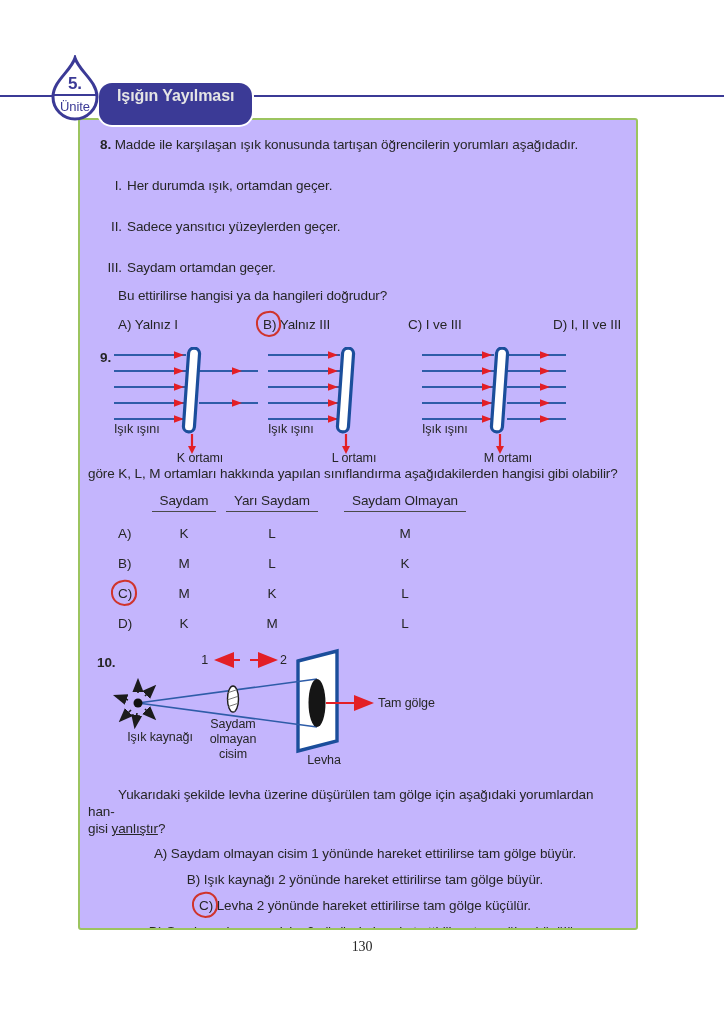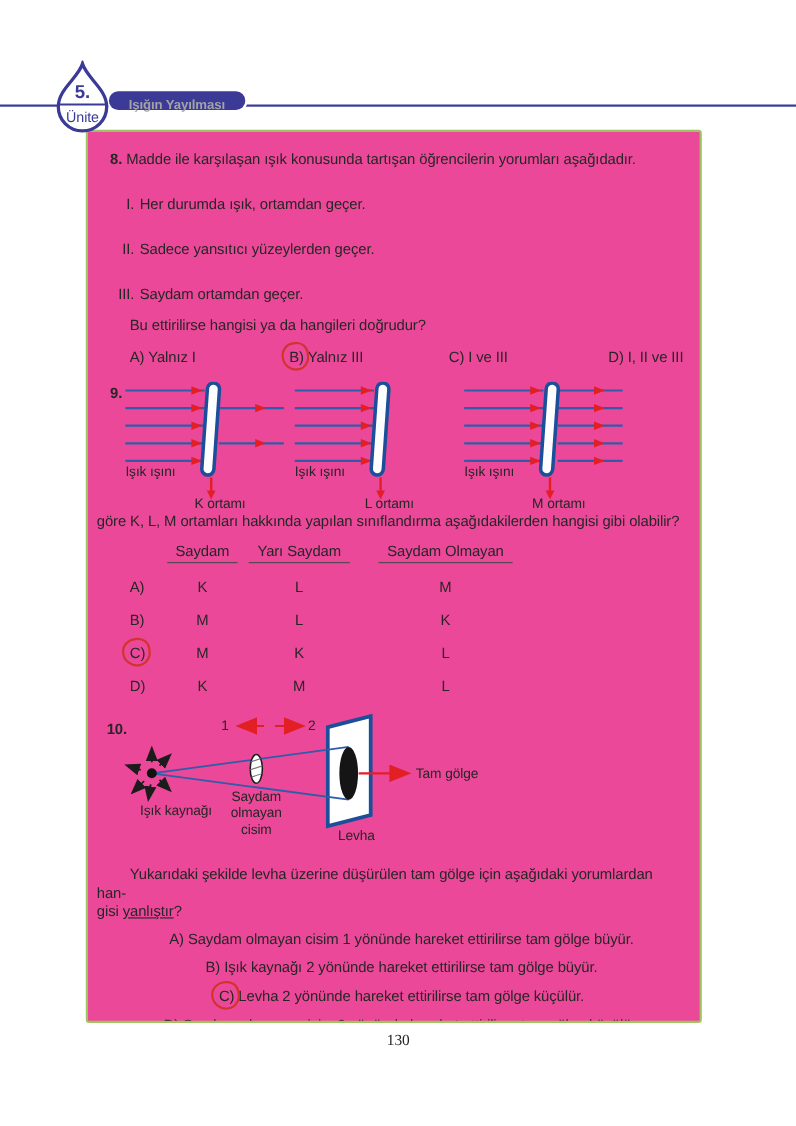--- a/index.html
+++ b/index.html
@@ -6,32 +6,32 @@
     --blue:#3b3a96; --green:#9cc45f; --ray:#2e5ca8; --panel:#1b4e9b;
     --red:#e31f26; --annot:#d0342c; --ink:#262626;
   }
   *{box-sizing:border-box;}
   body{margin:0;background:#ffffff;font-family:"Liberation Sans","DejaVu Sans",sans-serif;color:var(--ink);}
   .page{position:relative;width:724px;height:1024px;background:#fff;overflow:hidden;
         font-size:13.5px;letter-spacing:-0.1px;line-height:17px;}
 
   
   .rule{position:absolute;left:0;top:95px;width:724px;height:2px;background:var(--blue);}
-  .banner{position:absolute;left:99px;top:83px;height:17px;padding:0 18px;background:var(--blue);
-          border-radius:13px;color:#a3a3a3;font-weight:bold;font-size:12px;line-height:25px;z-index:3;
+  .banner{position:absolute;left:99px;top:83px;height:42px;padding:0 18px;background:var(--blue);
+          border-radius:13px;color:#e5e5e5;font-weight:bold;font-size:16px;line-height:25px;z-index:3;
           box-shadow:0 0 0 2px #fff;}
   .drop{position:absolute;left:46px;top:55px;z-index:4;}
   .drop-path{fill:#fff;stroke:var(--blue);stroke-width:3;}
   .drop-line{stroke:var(--blue);stroke-width:2;}
   .drop-num{font:bold 17px "Liberation Sans",sans-serif;fill:var(--blue);text-anchor:middle;}
   .drop-word{font:13px "Liberation Sans",sans-serif;fill:var(--blue);text-anchor:middle;}
 
   
   .content-box{position:absolute;left:78px;top:118px;width:560px;height:812px;
-               border:2px solid var(--green);border-radius:3px;background:#ec4899;
+               border:2px solid var(--green);border-radius:3px;background:#c4b5fd;
                padding:14px 14px 0 8px;overflow:hidden;}
 
   .qnum{font-weight:bold;}
   .stem{margin:2px 0 0 12px;}
   .item{margin:24px 0 0 12px;}
   .roman{display:inline-block;width:22px;text-align:right;margin-right:5px;}
   .subq{margin:11px 0 0 30px;}
   .opt-row{display:flex;margin:12px 0 0 30px;}
   .opt{width:145px;}
   .opt:last-child{width:auto;}

